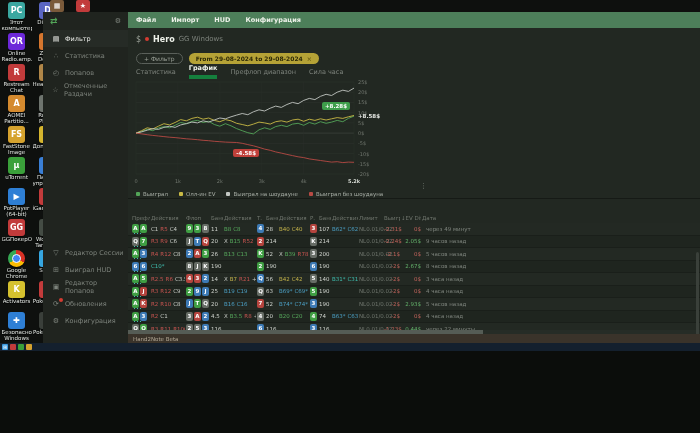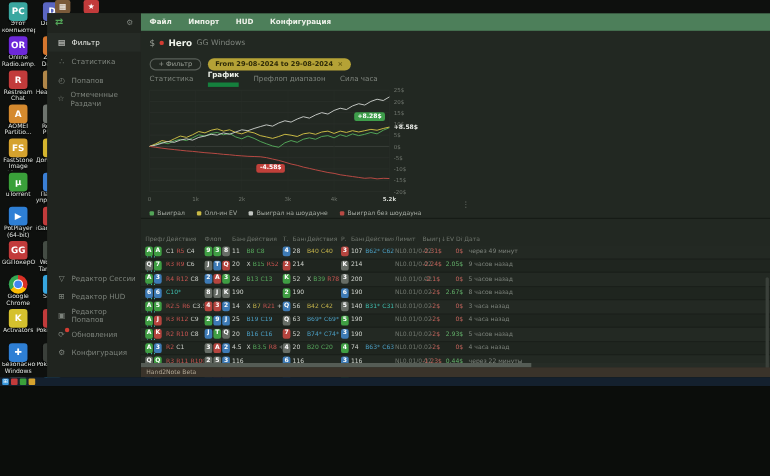--- a/index.html
+++ b/index.html
@@ -254,21 +254,21 @@
           </div>
         </div>
       <div class="sb-spacer"></div>
       <div id="sb-bottomitems" style="padding-bottom:14px;">
           <div class="sb-item">
             <span class="ico">▽</span>
             <span>Редактор Сессии</span>
           </div>
           <div class="sb-item">
             <span class="ico">⊞</span>
-            <span>Редактор HUD</span>
+            <span>Выиграл HUD</span>
           </div>
           <div class="sb-item">
             <span class="ico">▣</span>
             <span>Редактор Попапов</span>
           </div>
           <div class="sb-item">
             <span class="ico">⟳<span class="sb-badge"></span></span>
             <span>Обновления</span>
           </div>
           <div class="sb-item">

